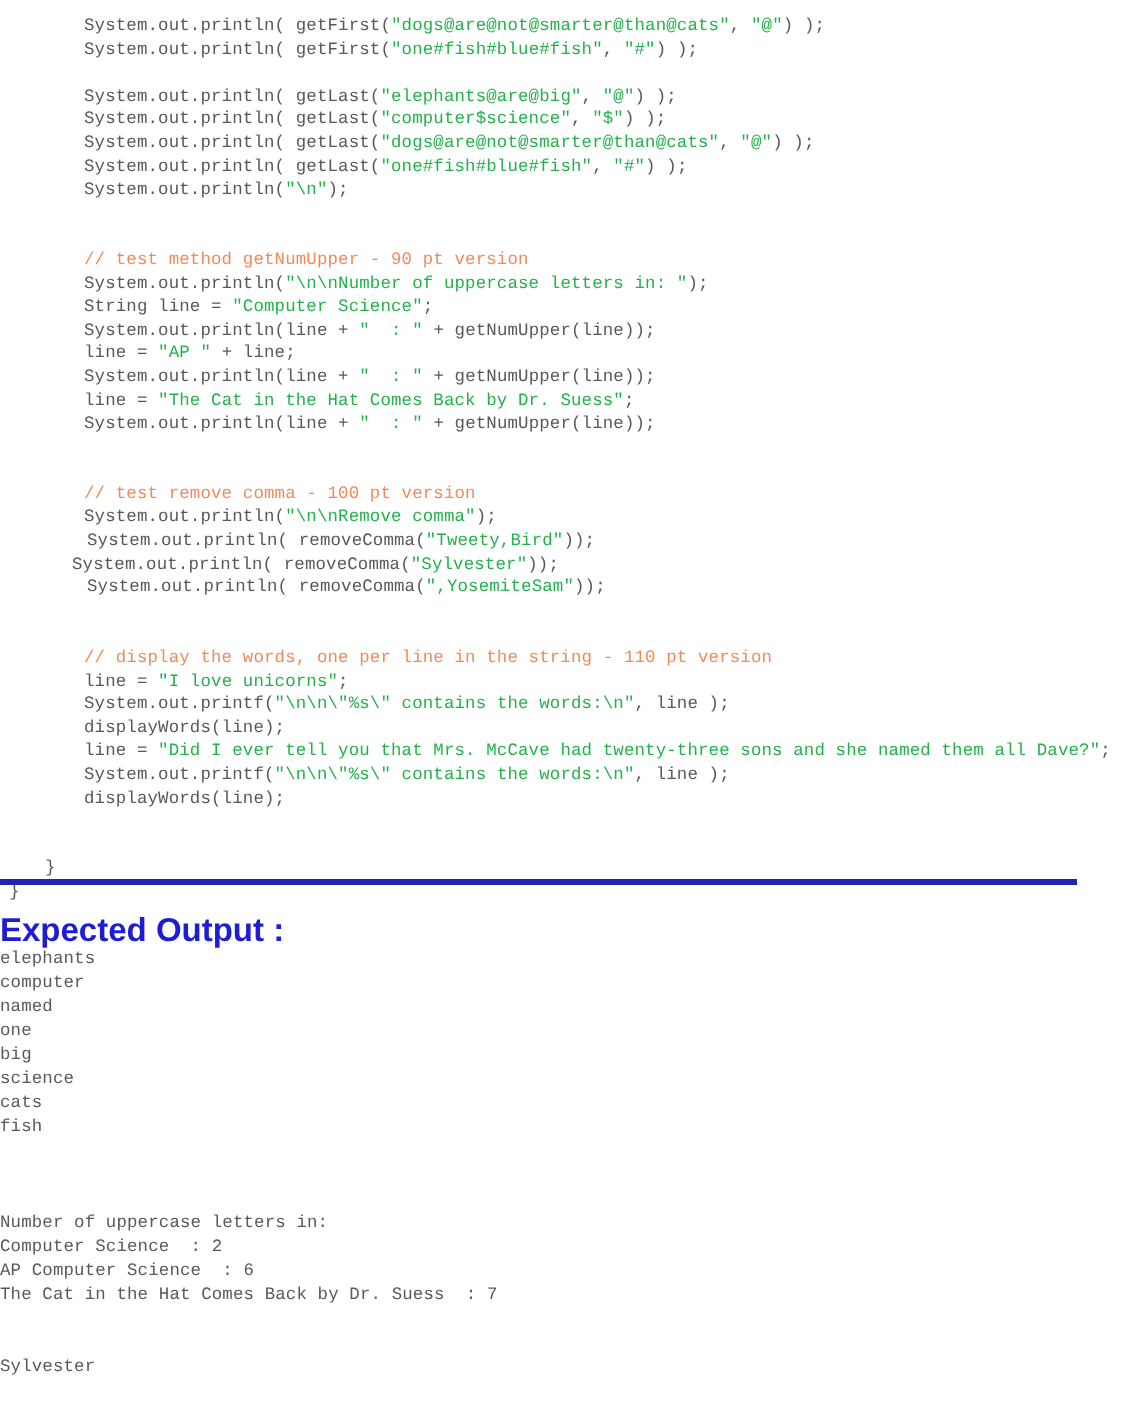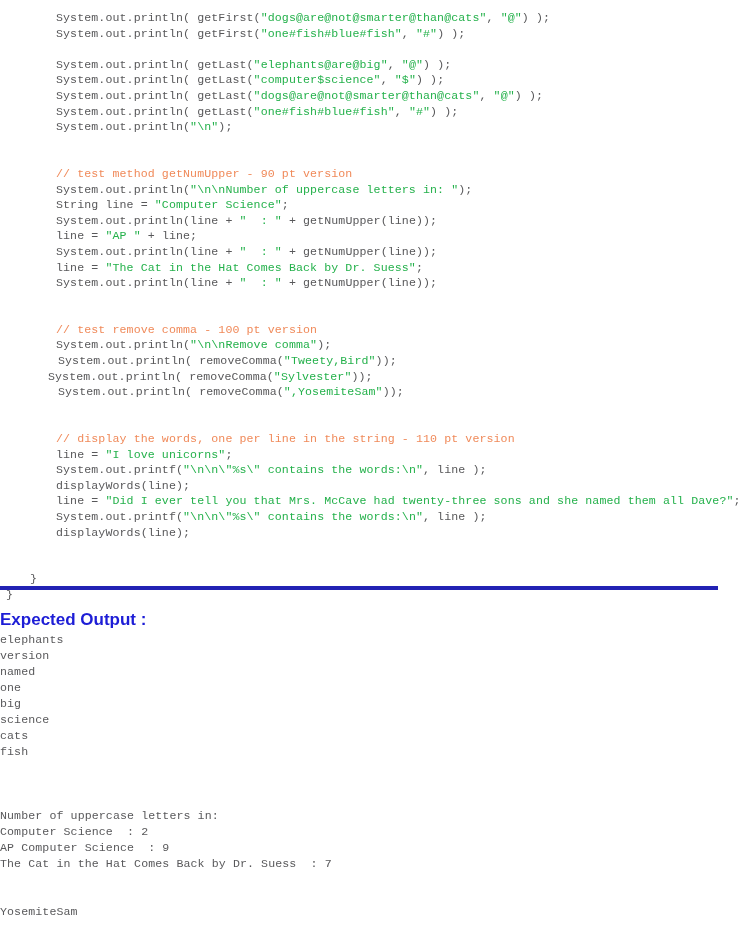--- a/index.html
+++ b/index.html
@@ -61,21 +61,21 @@
 
   
   .output-section {
     position: absolute;
     left: 0;
     top: 609px;
     width: 750px;
   }
   .output-title {
     font-family: "Liberation Sans", sans-serif;
-    font-size: 17px;
+    font-size: 22px;
     font-weight: bold;
     color: #1d1dd6;
     line-height: 21px;
     white-space: pre;
     margin: 0 0 2px 0;
   }
   .out-line {
     font-family: Liberation Mono, monospace;
     font-size: 11.6px;
     line-height: 16px;
@@ -131,33 +131,33 @@
       <div class="code-line"><span style="display: inline-block; width: 30px;"></span><span class="tok-plain">}</span></div>
       <div class="code-line"><span style="display: inline-block; width: 6px;"></span><span class="tok-plain">}</span></div>
     </div>
 
   <div class="divider"></div>
 
   <div class="output-section">
     <div class="output-title">Expected Output :</div>
     <div id="output-lines">
         <div class="out-line">elephants</div>
-        <div class="out-line">version</div>
+        <div class="out-line">computer</div>
         <div class="out-line">named</div>
         <div class="out-line">one</div>
         <div class="out-line">big</div>
         <div class="out-line">science</div>
         <div class="out-line">cats</div>
         <div class="out-line">fish</div>
         <div class="out-line blank">&nbsp;</div>
         <div class="out-line blank">&nbsp;</div>
         <div class="out-line blank">&nbsp;</div>
         <div class="out-line">Number of uppercase letters in:</div>
         <div class="out-line">Computer Science  : 2</div>
-        <div class="out-line">AP Computer Science  : 9</div>
+        <div class="out-line">AP Computer Science  : 6</div>
         <div class="out-line">The Cat in the Hat Comes Back by Dr. Suess  : 7</div>
         <div class="out-line blank">&nbsp;</div>
         <div class="out-line blank">&nbsp;</div>
-        <div class="out-line">YosemiteSam</div>
+        <div class="out-line">Sylvester</div>
       </div>
   </div>
 
 </div>
 
 </body></html>

